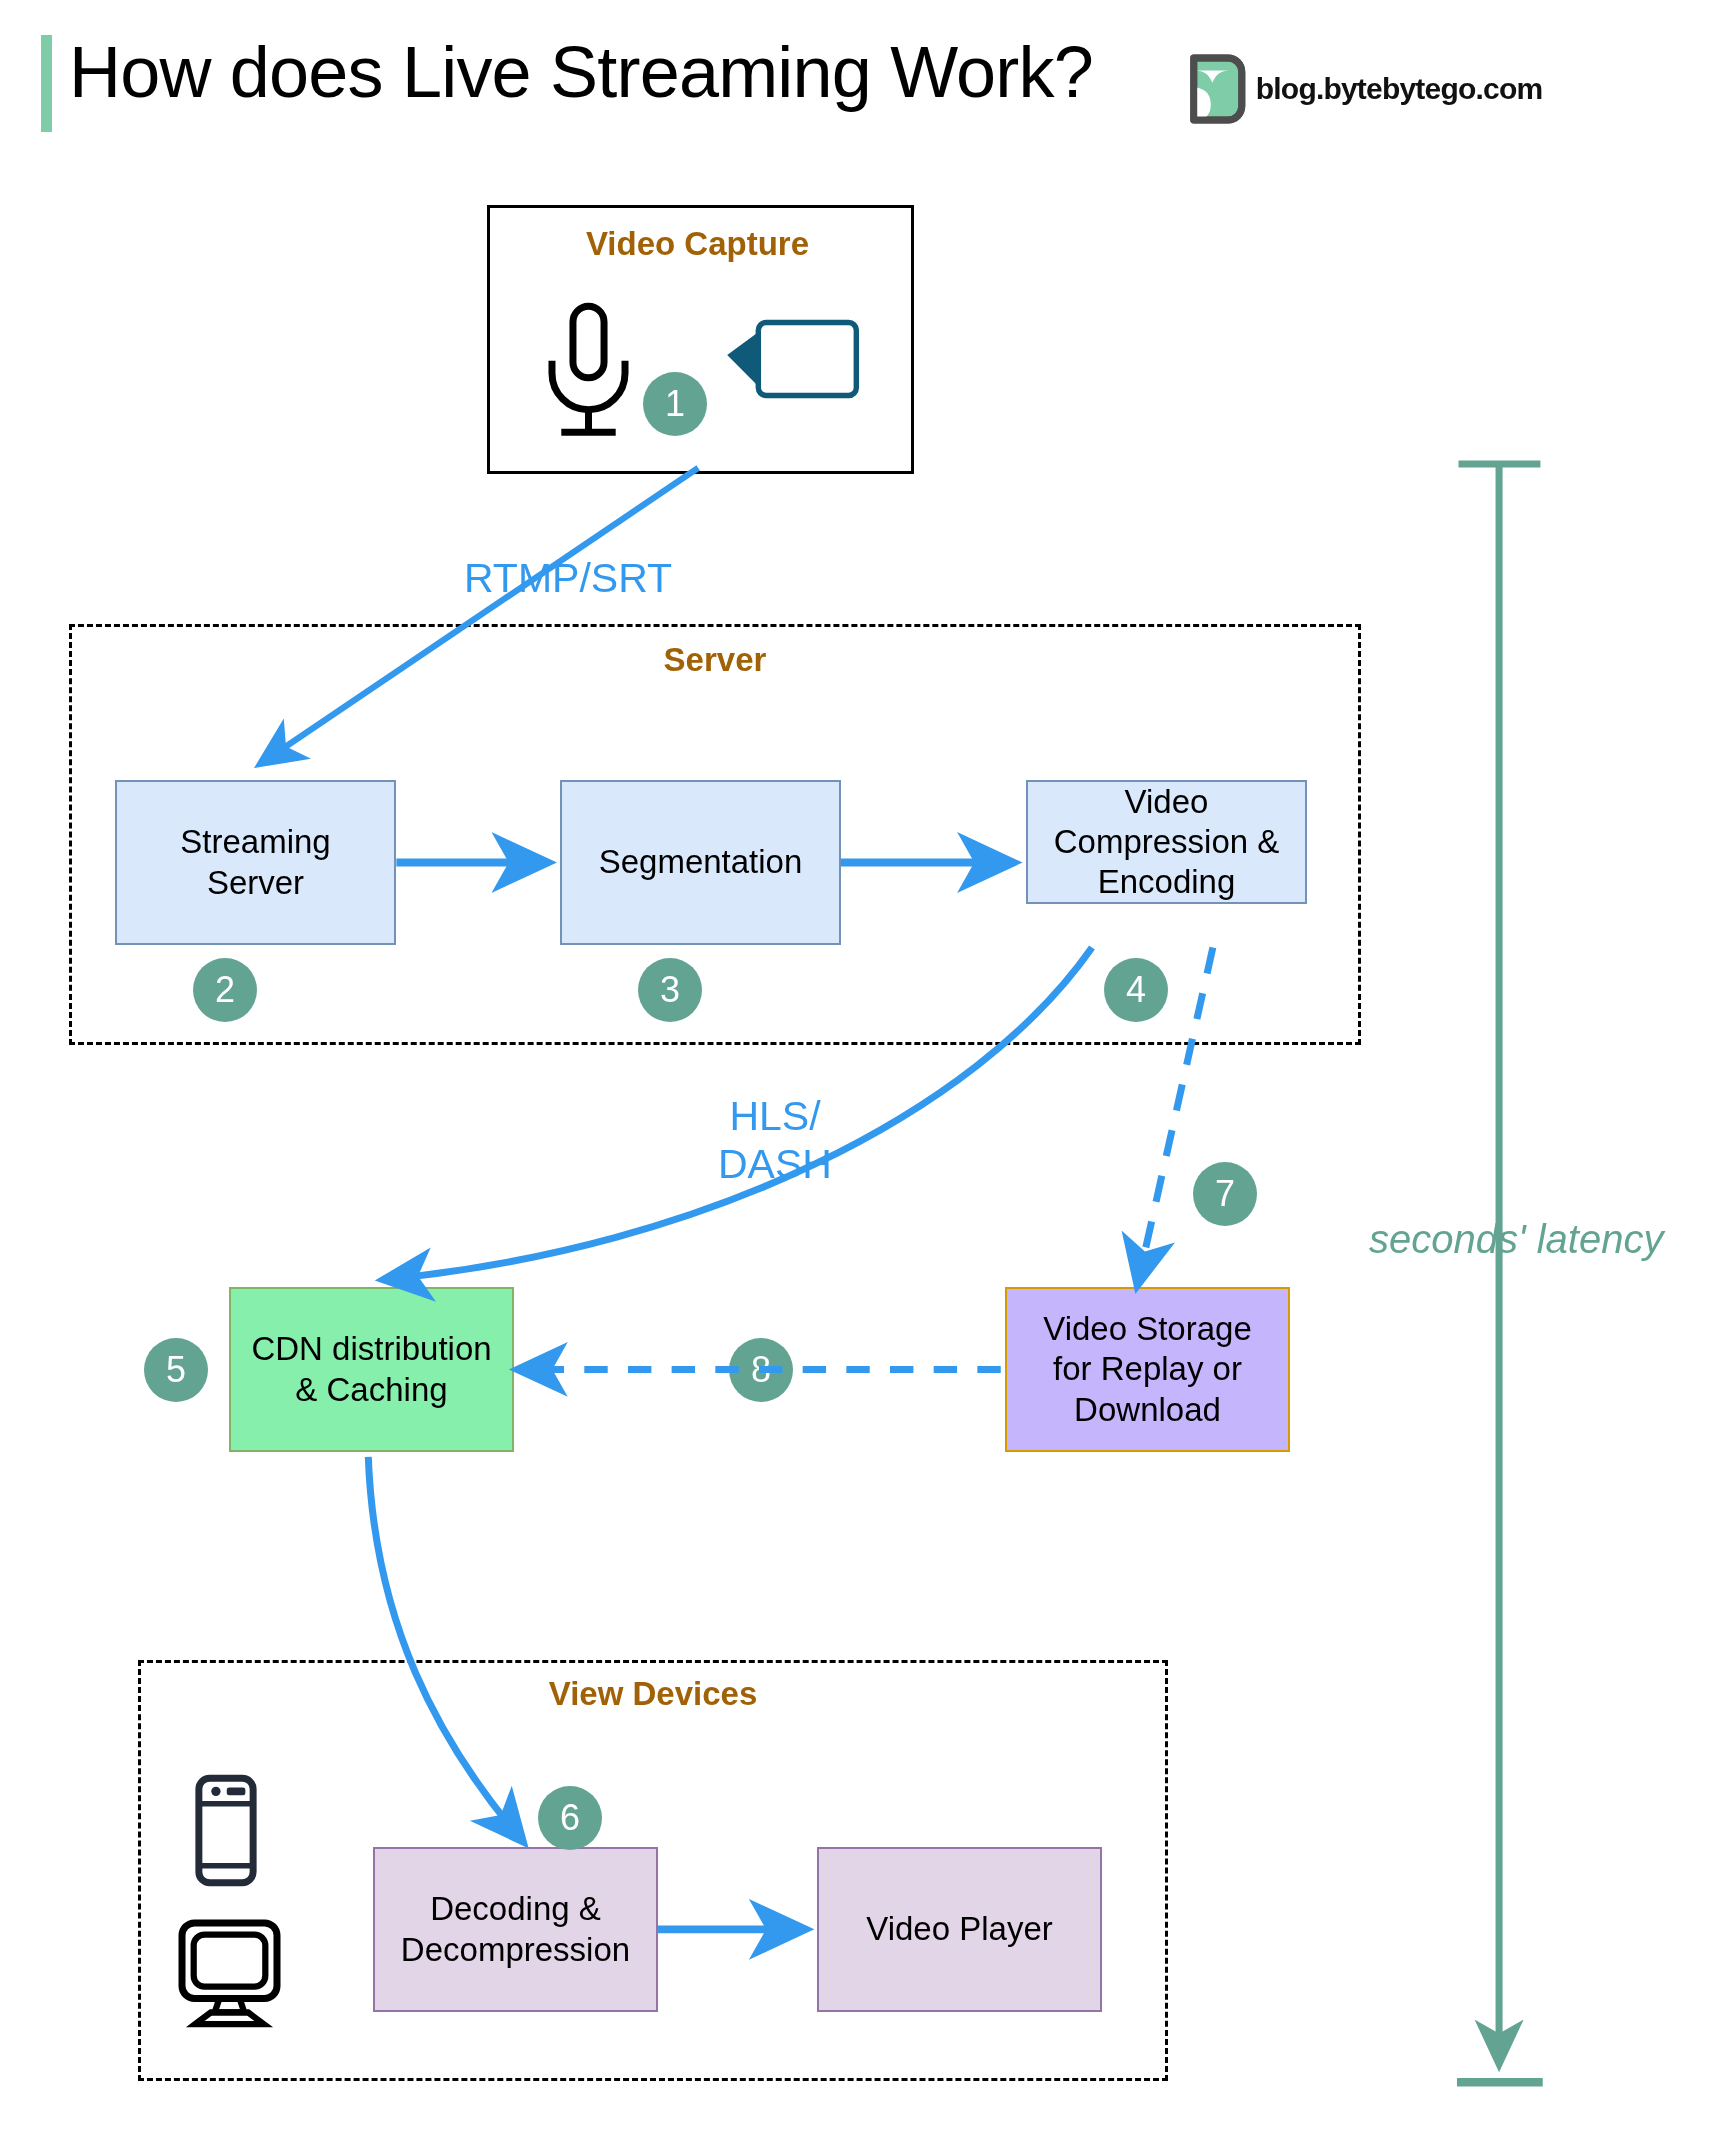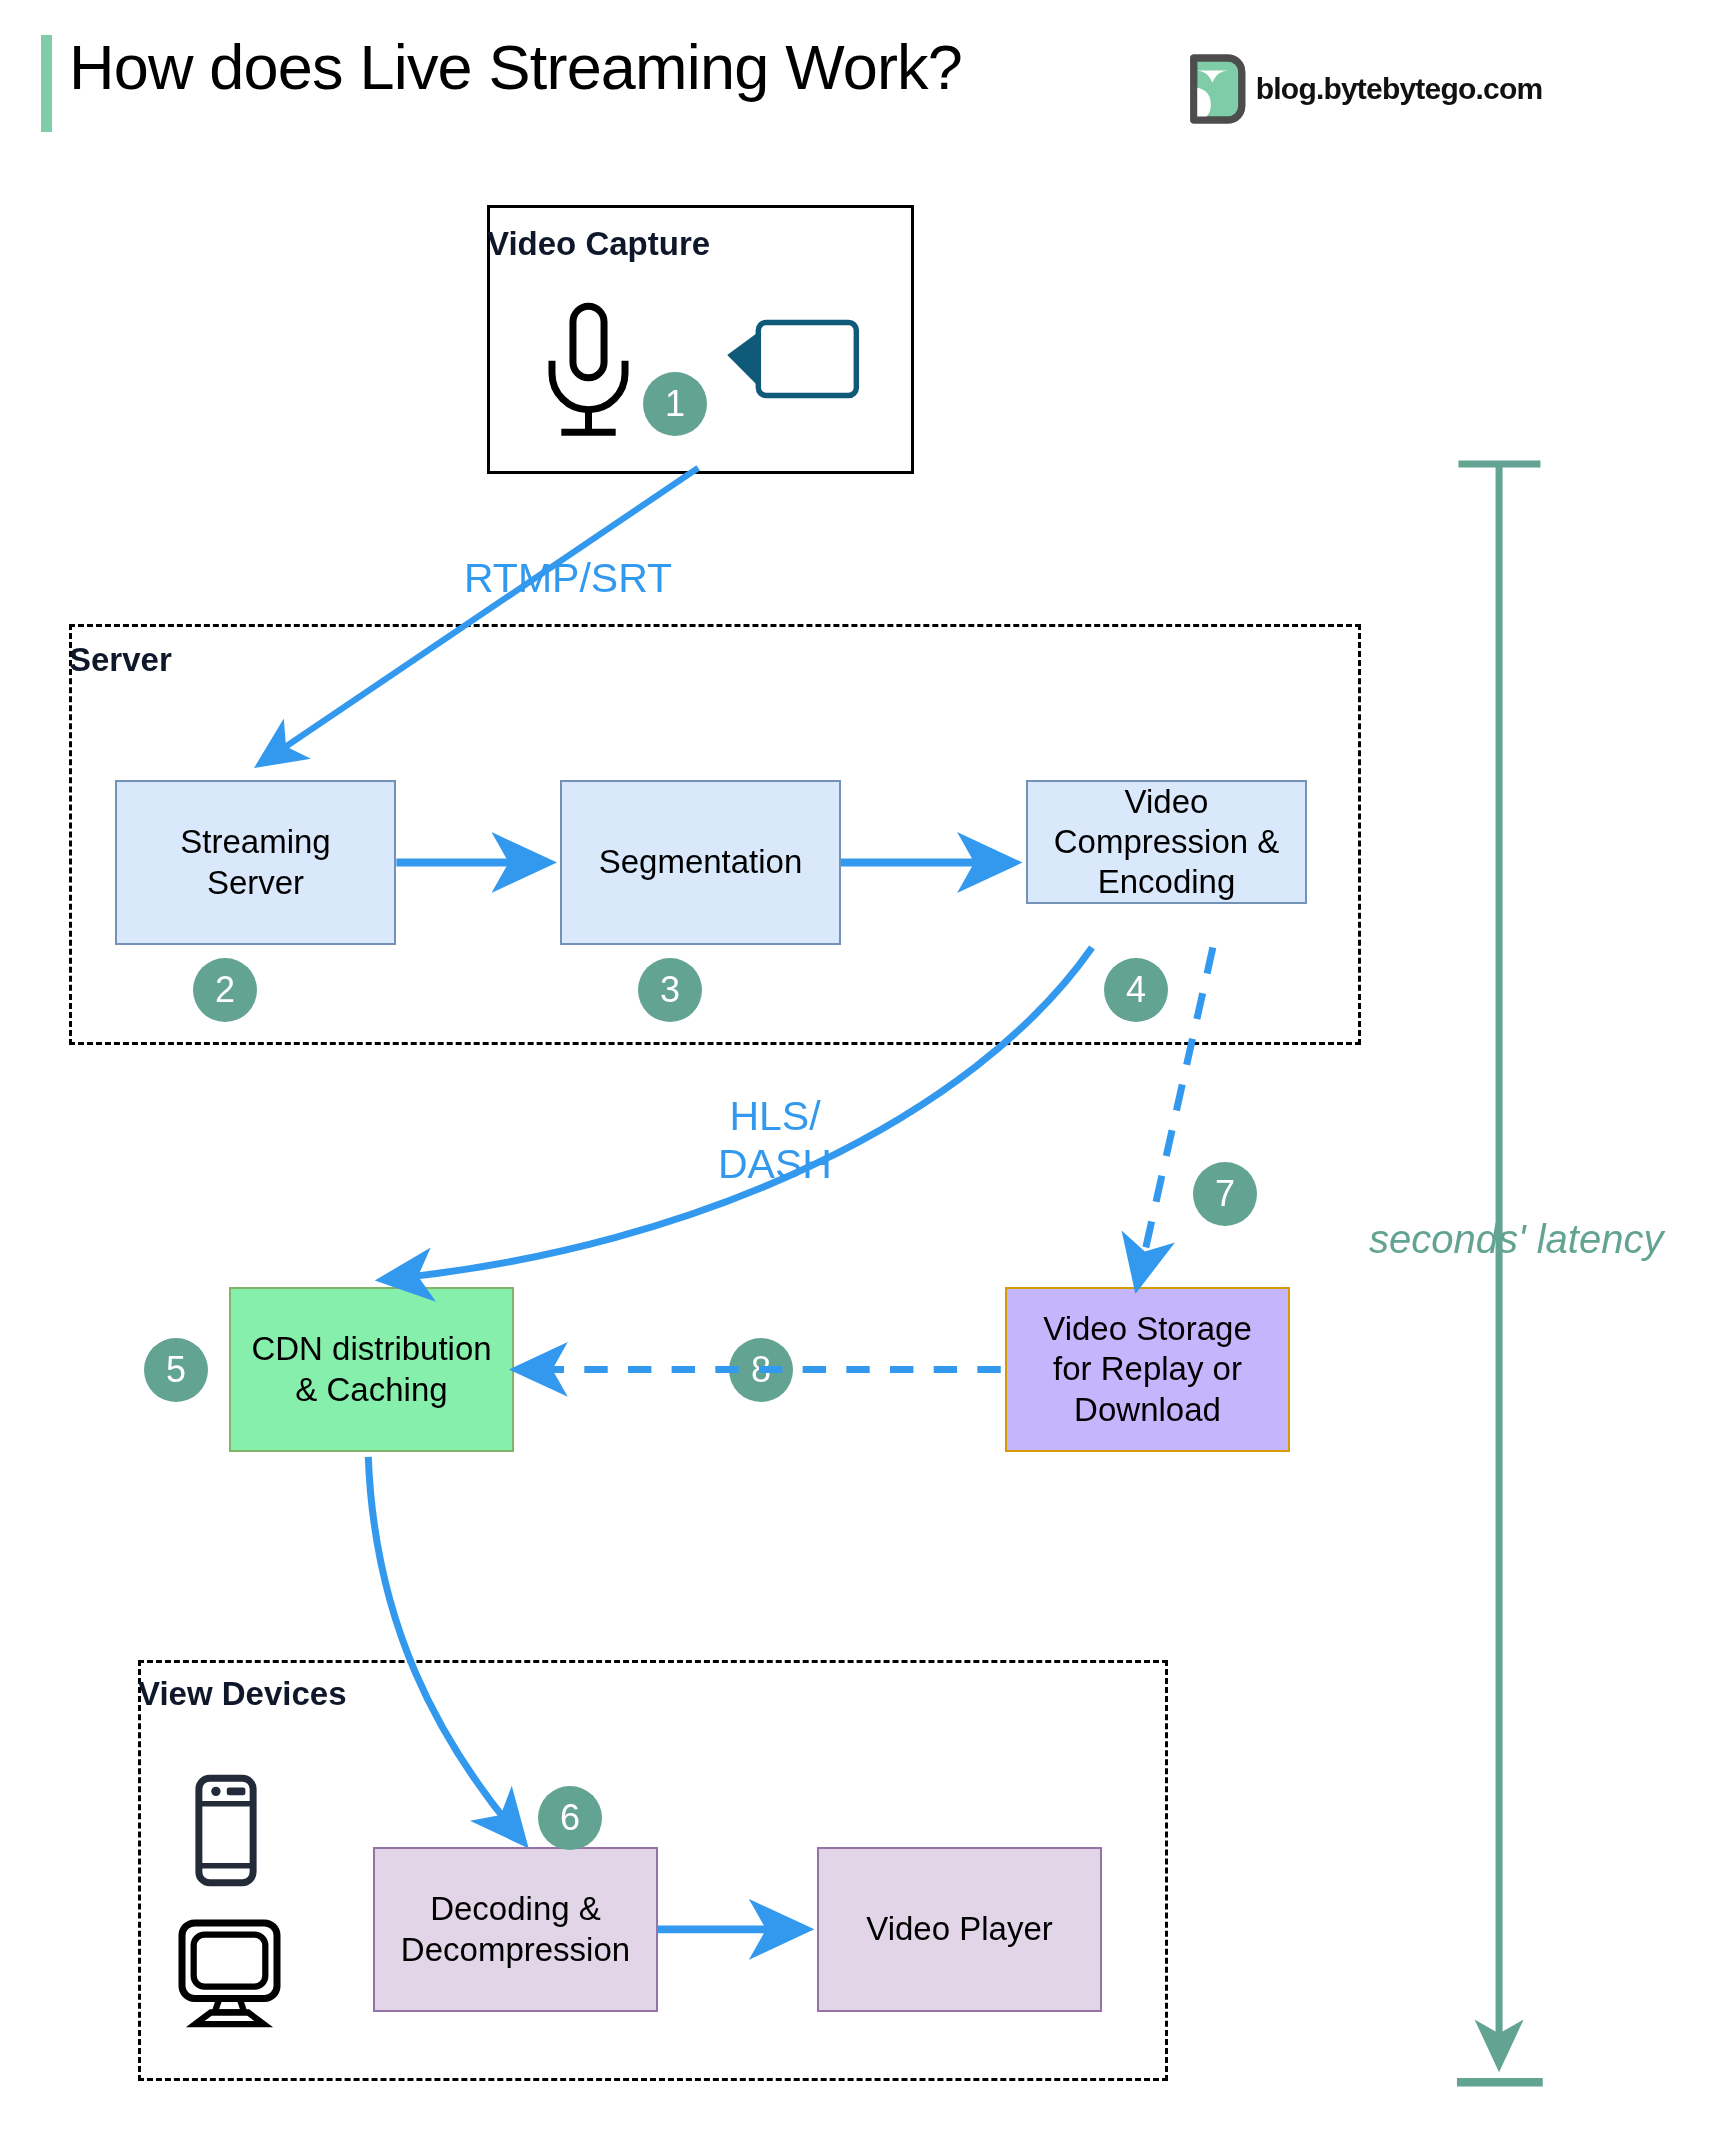--- a/index.html
+++ b/index.html
@@ -3,38 +3,38 @@
 <meta charset="utf-8">
 <style>
   html,body{margin:0;padding:0;background:#ffffff;}
   body{width:1734px;height:2129px;position:relative;overflow:hidden;
        font-family:"Liberation Sans","DejaVu Sans",sans-serif;}
   #canvas{position:absolute;left:0;top:0;width:1734px;height:2129px;}
   .abs{position:absolute;}
 
   
   #title-bar{left:41px;top:35px;width:11px;height:97px;background:#7ECCA8;}
-  #page-title{left:69px;top:31px;font-size:63px;color:#000;white-space:nowrap;
+  #page-title{left:69px;top:31px;font-size:72px;color:#000;white-space:nowrap;
               letter-spacing:-0.8px;}
   #brand{left:1186px;top:47px;display:flex;align-items:center;gap:7.8px;}
   #brand-text{font-size:30px;color:#111;font-weight:700;letter-spacing:-0.8px;}
 
   
   .node{box-sizing:border-box;display:flex;align-items:center;justify-content:center;
         text-align:center;line-height:1.22;color:#000;}
   .node span{display:block;padding:0 7.8px;}
 
   .solid-black{border:3.9px solid #000;background:#fff;}
   .blue-node{background:#DAE8FC;border:2.3px solid #7491B8;font-size:33px;}
   .green-node{background:#86efac;border:2.3px solid #82B366;font-size:33px;}
   .orange-node{background:#c4b5fd;border:2.3px solid #D79B00;font-size:33px;}
   .purple-node{background:#E1D5E7;border:2.3px solid #9673A6;font-size:33px;}
 
   .group-box{border:3.9px dashed #000;background:transparent;box-sizing:border-box;}
-  .group-title{font-size:33px;font-weight:700;color:#0f172a;}
+  .group-title{font-size:33px;font-weight:700;color:#a16207;text-align:center;}
 
   
   .badge{width:64px;height:64px;border-radius:50%;background:#62A391;color:#fff;
          display:flex;align-items:center;justify-content:center;font-size:36px;
          line-height:1;}
 
   
   .proto-label{color:#3399EE;font-size:41px;line-height:1.18;white-space:pre-line;}
   .latency-label{color:#62A391;font-size:40px;white-space:nowrap;font-style:italic;}
 

